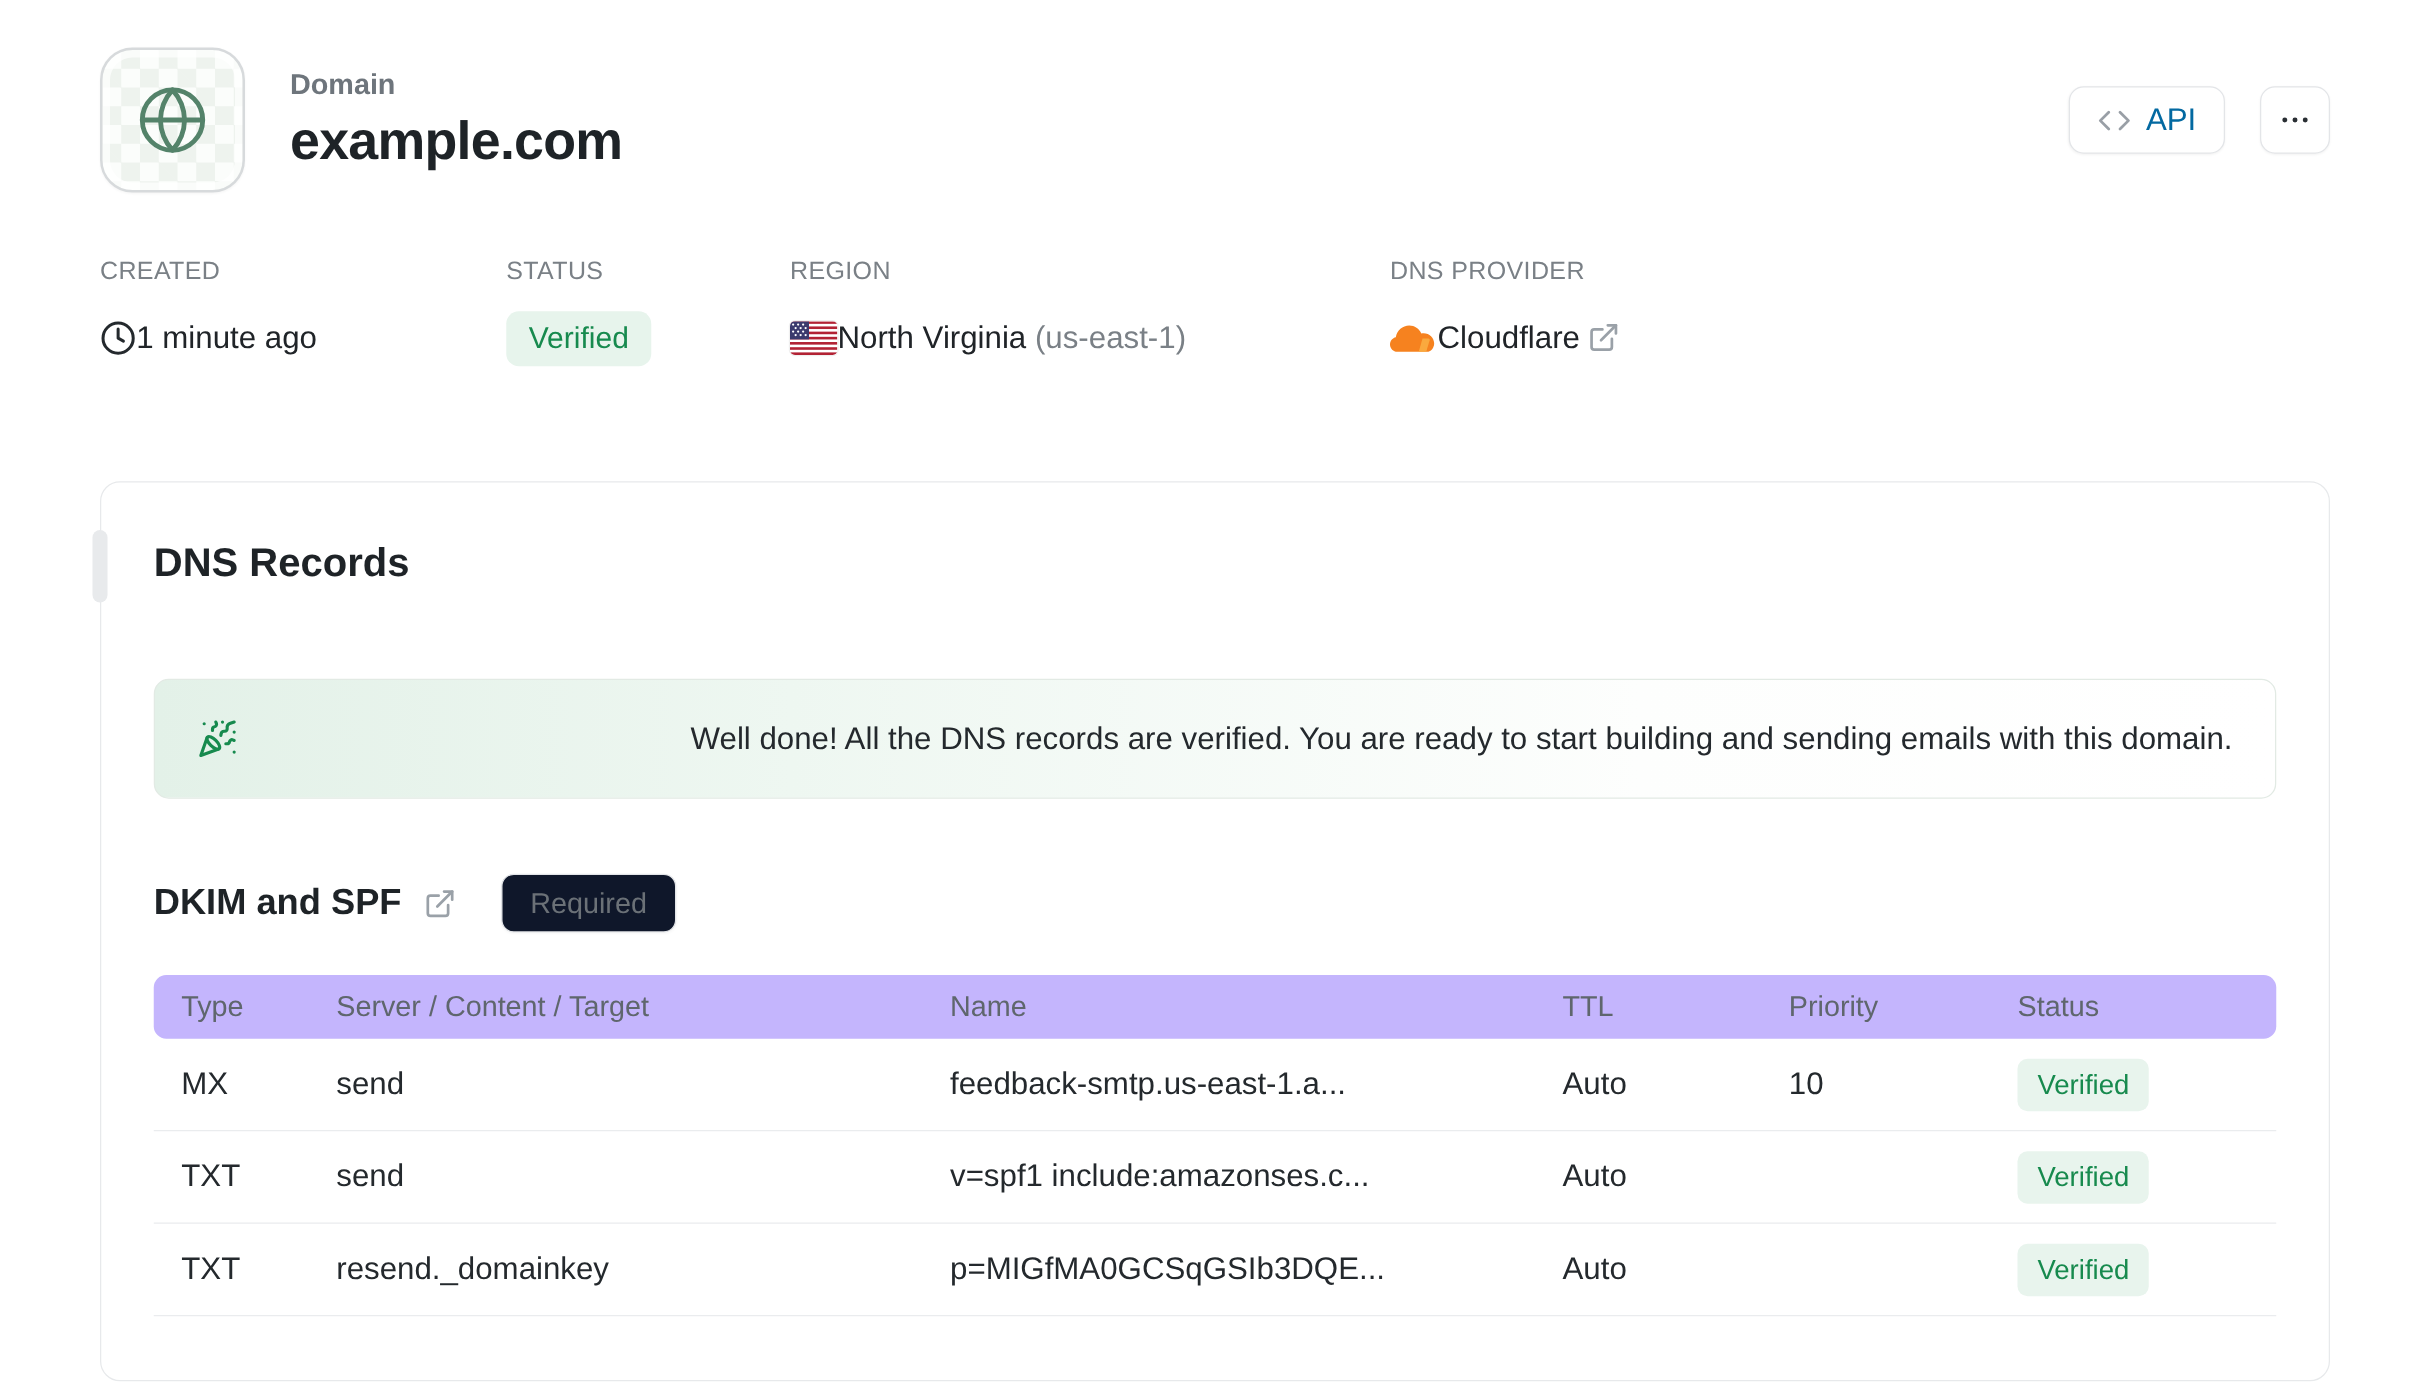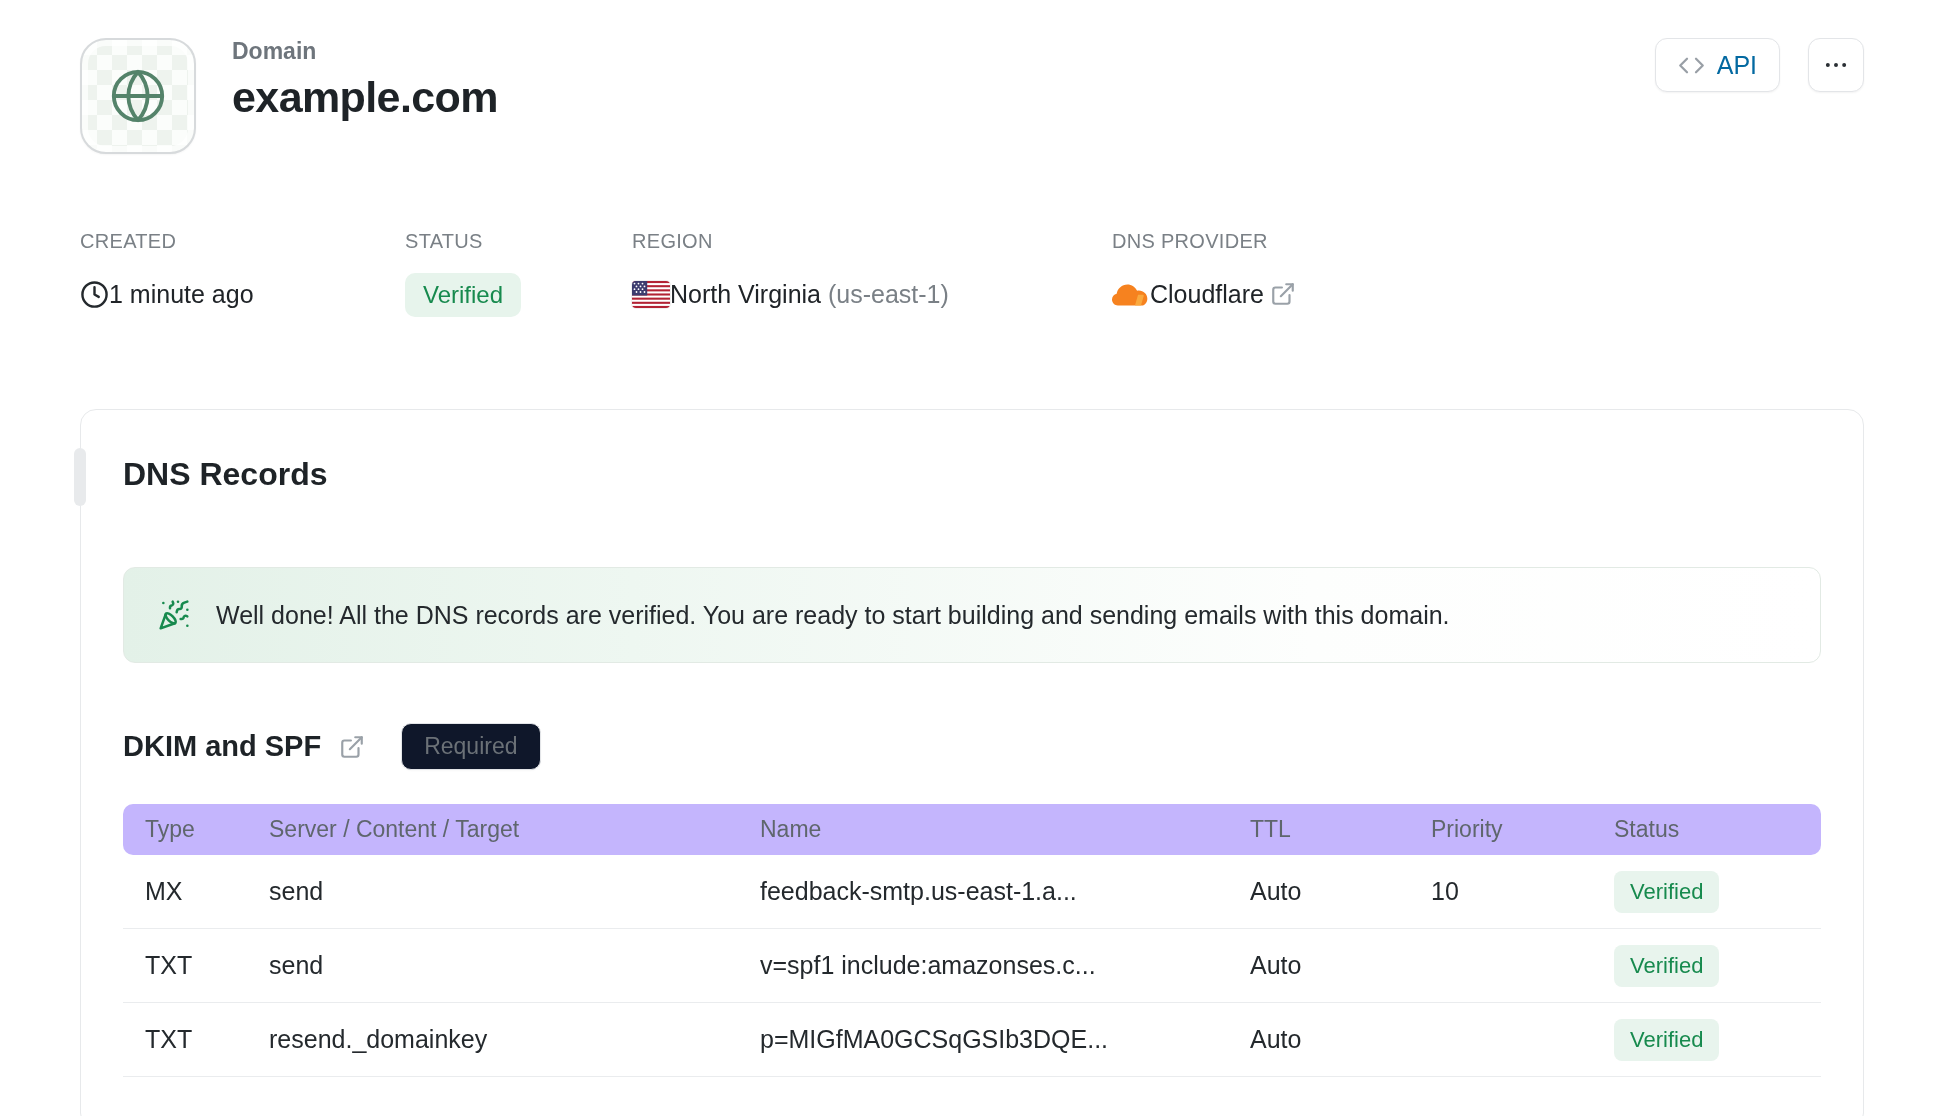--- a/index.html
+++ b/index.html
@@ -1,40 +1,40 @@
 <!DOCTYPE html>
 <html><head>
 <meta charset="utf-8">
 <style>
   * { margin:0; padding:0; box-sizing:border-box; }
   html,body { width:1944px; height:1116px; overflow:hidden; background:#ffffff;
               font-family:"Liberation Sans", sans-serif; color:#21262b; }
   .page { padding:0 80px; }
 
   
-  .header { display:flex; align-items:flex-start; margin-top:38px; }
+  .header { display:flex; align-items:center; margin-top:38px; }
   .tile { width:116px; height:116px; border-radius:26px; border:2px solid #d7dadc;
           background-color:#fbfdfb;
           background-image:
             linear-gradient(45deg,#eef3ee 25%,transparent 25%,transparent 75%,#eef3ee 75%),
             linear-gradient(45deg,#eef3ee 25%,transparent 25%,transparent 75%,#eef3ee 75%);
           background-size:30px 30px; background-position:0 0,15px 15px;
           box-shadow: inset 0 0 0 6px rgba(255,255,255,.7), 0 1px 2px rgba(0,0,0,.04);
           display:flex; align-items:center; justify-content:center; }
   .header-text { margin-left:36px; }
   .eyebrow { font-size:23px; font-weight:600; color:#6e757c; }
   .title { font-size:43px; font-weight:700; color:#1e2327; letter-spacing:-0.6px; margin-top:8px; }
   .header-actions { margin-left:auto; display:flex; align-items:center; gap:28px; }
   .btn { display:flex; align-items:center; gap:12px; height:54px; padding:0 22px;
          border:1px solid #e3e5e8; border-radius:12px; background:#fff;
          font-size:25px; color:#0369a1; box-shadow:0 1px 2px rgba(0,0,0,.05); cursor:pointer; }
   .btn-more { width:56px; padding:0; justify-content:center; }
 
   
-  .meta { display:flex; margin-top:76px; }
+  .meta { display:flex; margin-top:52px; }
   .meta-col-created { width:325px; }
   .meta-col-status { width:227px; }
   .meta-col-region { width:480px; }
   .meta-label { font-size:20px; font-weight:500; letter-spacing:.3px; color:#7a8086; }
   .meta-value { margin-top:20px; display:flex; align-items:center; gap:0;
                 font-size:25px; color:#202428; min-height:42px; }
   .pill-verified { background:#e7f4ec; color:#178a4e; font-size:24px;
                    padding:8px 18px; border-radius:10px; }
   .flag-wrap { width:38px; height:27px; border-radius:4px; overflow:hidden; display:inline-flex;
                box-shadow:0 0 0 1px rgba(0,0,0,.06); }
@@ -42,21 +42,21 @@
 
   
   .card { position:relative; margin-top:92px; height:720px;
           border:1px solid #e7e9eb; border-radius:16px; padding:0 42px; }
   .accent-pill { position:absolute; left:-7px; top:38px; width:12px; height:58px;
                  background:#e8eaec; border-radius:8px; }
   .card-heading { padding-top:46px; font-size:32px; font-weight:700; color:#1e2327; }
 
   .banner { margin-top:74px; height:96px; border:1px solid #e2eae4; border-radius:12px;
             background:linear-gradient(90deg,#e3f1e8 0%,#eef7f1 30%,#fdfefd 70%,#ffffff 100%);
-            display:flex; align-items:center; gap:26px; padding:0 34px; }
+            display:flex; align-items:center; gap:26px; padding:0 34px;justify-content:space-between; }
   .banner-text { font-size:25px; color:#24292d; }
 
   .section-row { margin-top:60px; display:flex; align-items:center; }
   .section-heading { font-size:29px; font-weight:700; color:#1e2327; }
   .section-link-icon { margin-left:18px; display:flex; }
   .badge-required { margin-left:36px; border:1px solid #e3e5e8; border-radius:10px;
                     padding:9px 22px; font-size:23px; color:#6b7177; background:#0f172a;
                     box-shadow:0 1px 2px rgba(0,0,0,.03); }
 
   

